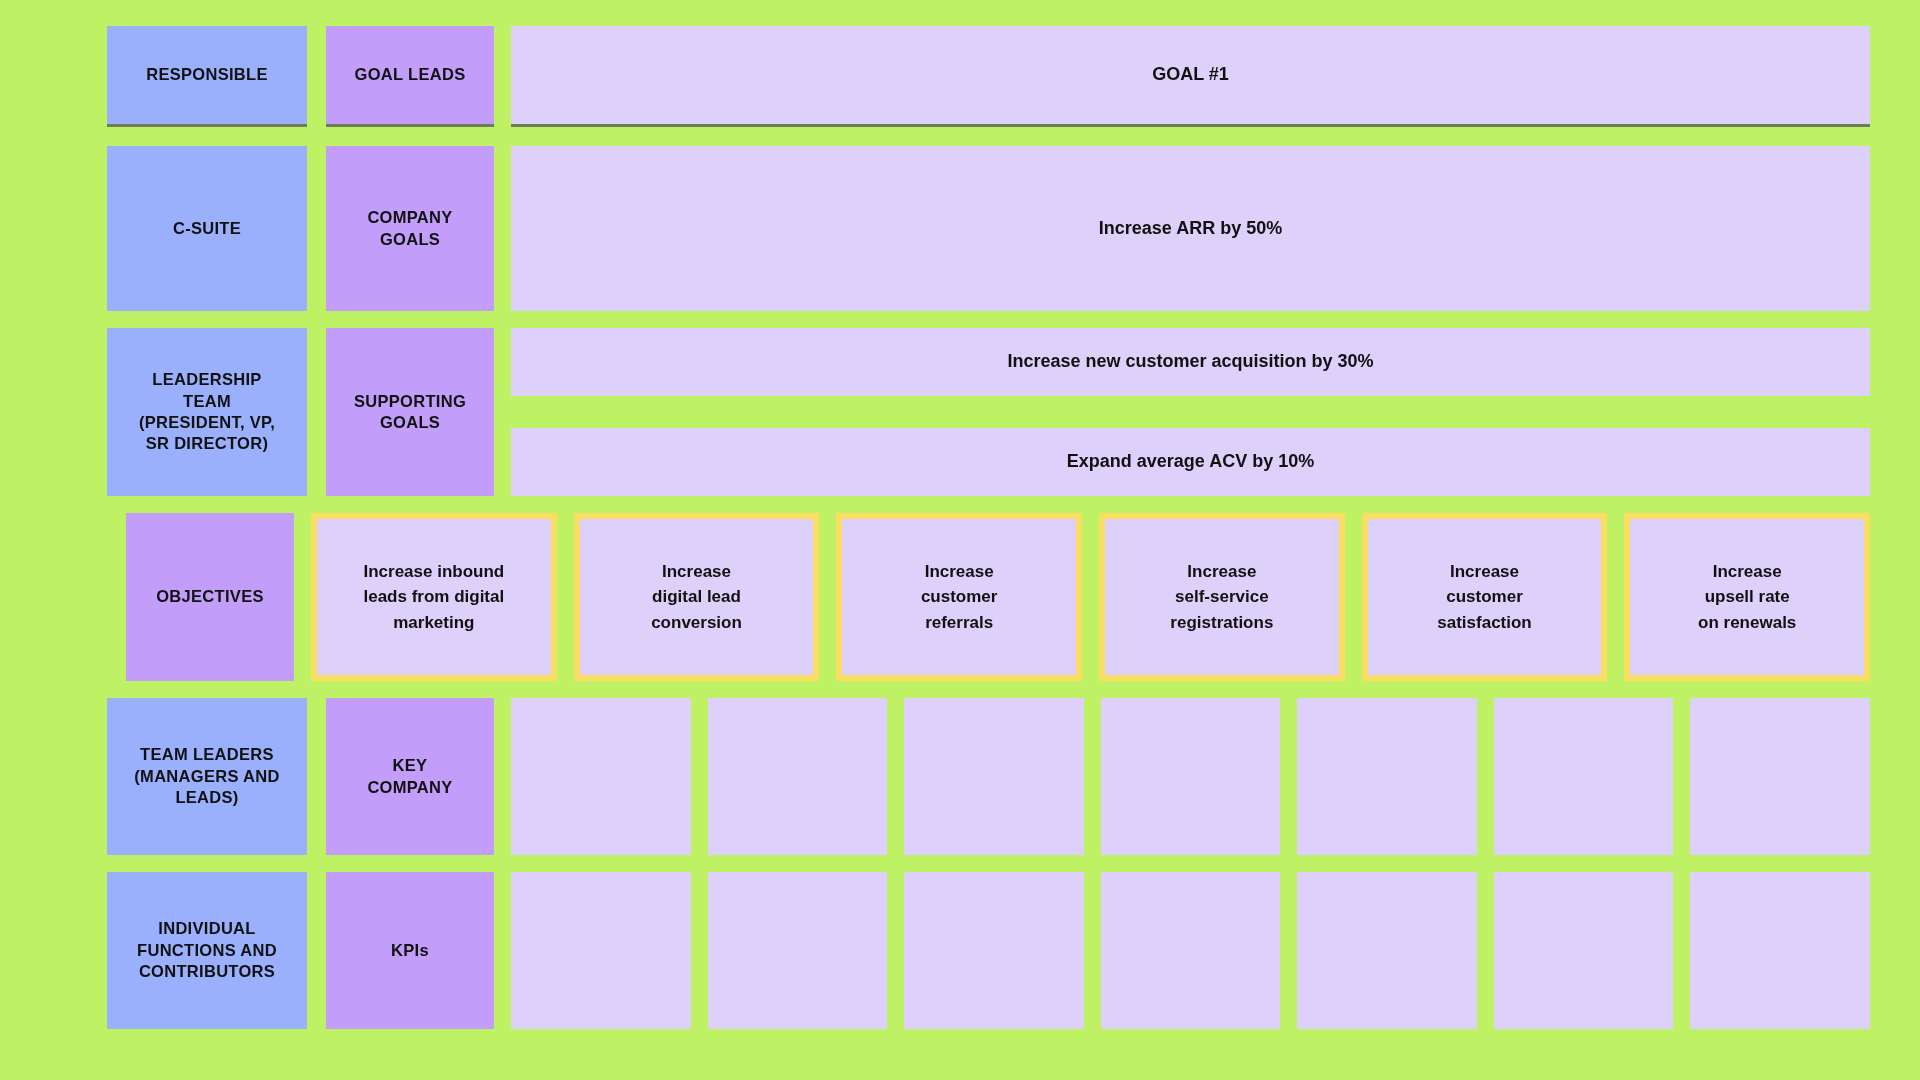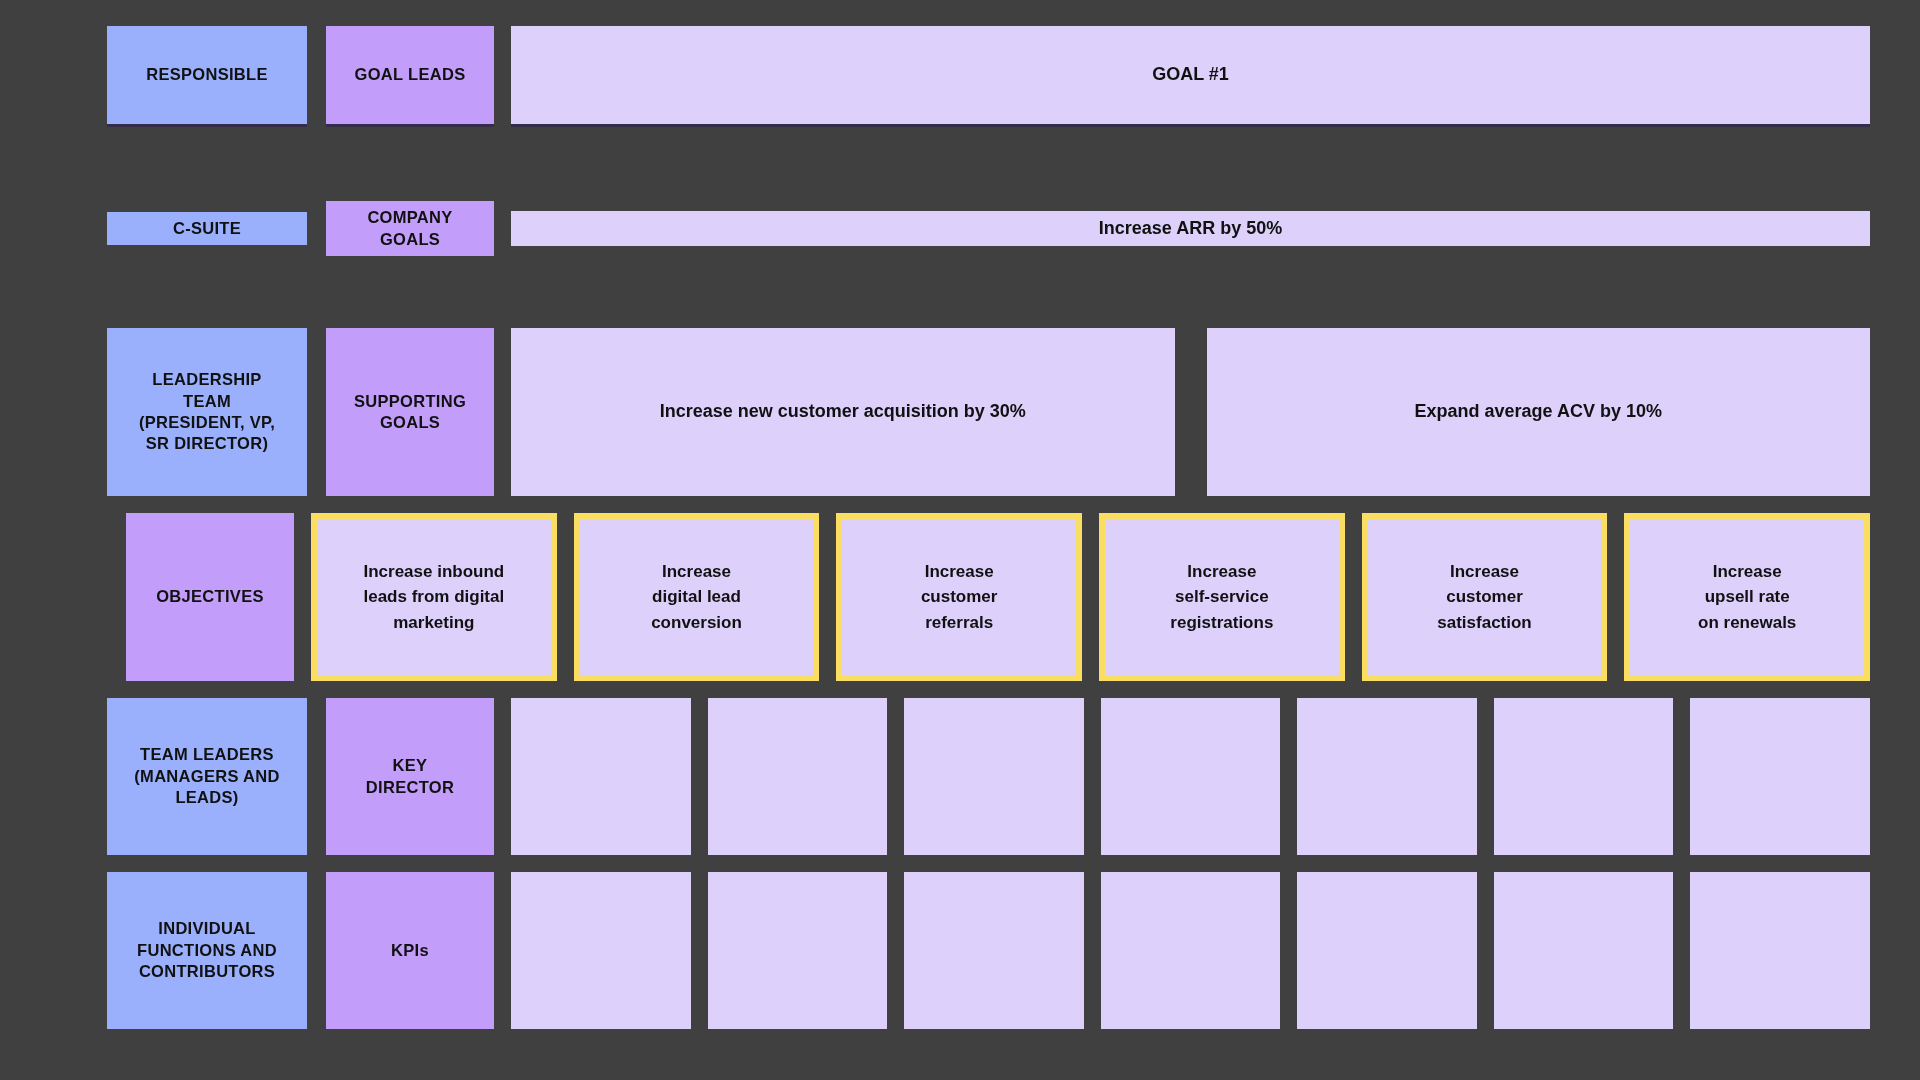--- a/index.html
+++ b/index.html
@@ -10,21 +10,21 @@
     height: 1080px;
     background: #000000;
     font-family: "Liberation Sans", sans-serif;
     overflow: hidden;
   }
 
   .board {
     position: relative;
     width: 1920px;
     height: 1080px;
-    background: #404040;
+    background: #bef264;
     padding: 26px 50px 50px 107px;
   }
 
   .row {
     display: flex;
     align-items: stretch;
     width: 100%;
     margin-bottom: 16px;
   }
 
@@ -78,29 +78,29 @@
   
   .row-header      { height: 98px; }
   .row-company     { height: 165px; }
   .row-supporting  { height: 168px; }
   .row-objectives  { height: 168px; }
   .row-keyresults  { height: 157px; }
   .row-kpis        { height: 157px; }
 
   
   .row-header { margin-bottom: 22px; }
-  .row-company { margin-bottom: 17px; align-items: center; }
+  .row-company { margin-bottom: 17px; }
   .row-supporting { margin-bottom: 17px; }
   .row-objectives { margin-bottom: 17px; }
   .row-keyresults { margin-bottom: 17px; }
 
   
   .goal-banner { width: 100%; }
 
-  .supporting-wrap { display: flex; width: 100%; gap: 32px; }
+  .supporting-wrap { display: flex; width: 100%; gap: 32px; flex-direction: column; }
   .supporting-cell { flex: 1 1 0; }
 
   .objectives-wrap { display: flex; width: 100%; gap: 17px; }
   .objective-cell {
     flex: 1 1 0;
     border: 6px solid #F9DE61;
     background: #DDD0FB;
     display: flex;
     align-items: center;
     justify-content: center;
@@ -213,21 +213,21 @@
   </div>
 
   <div class="row row-keyresults">
     <div class="cell cell-blue col-responsible">
       <span class="label-text">TEAM LEADERS
 (MANAGERS AND
 LEADS)</span>
     </div>
     <div class="cell cell-purple col-goaltype">
       <span class="goaltype-text">KEY
-DIRECTOR</span>
+COMPANY</span>
     </div>
     <div class="col-content">
       <div class="plain-wrap">
         <div class="cell plain-cell">
           <span class="content-text"></span>
         </div>
         <div class="cell plain-cell">
           <span class="content-text"></span>
         </div>
         <div class="cell plain-cell">

